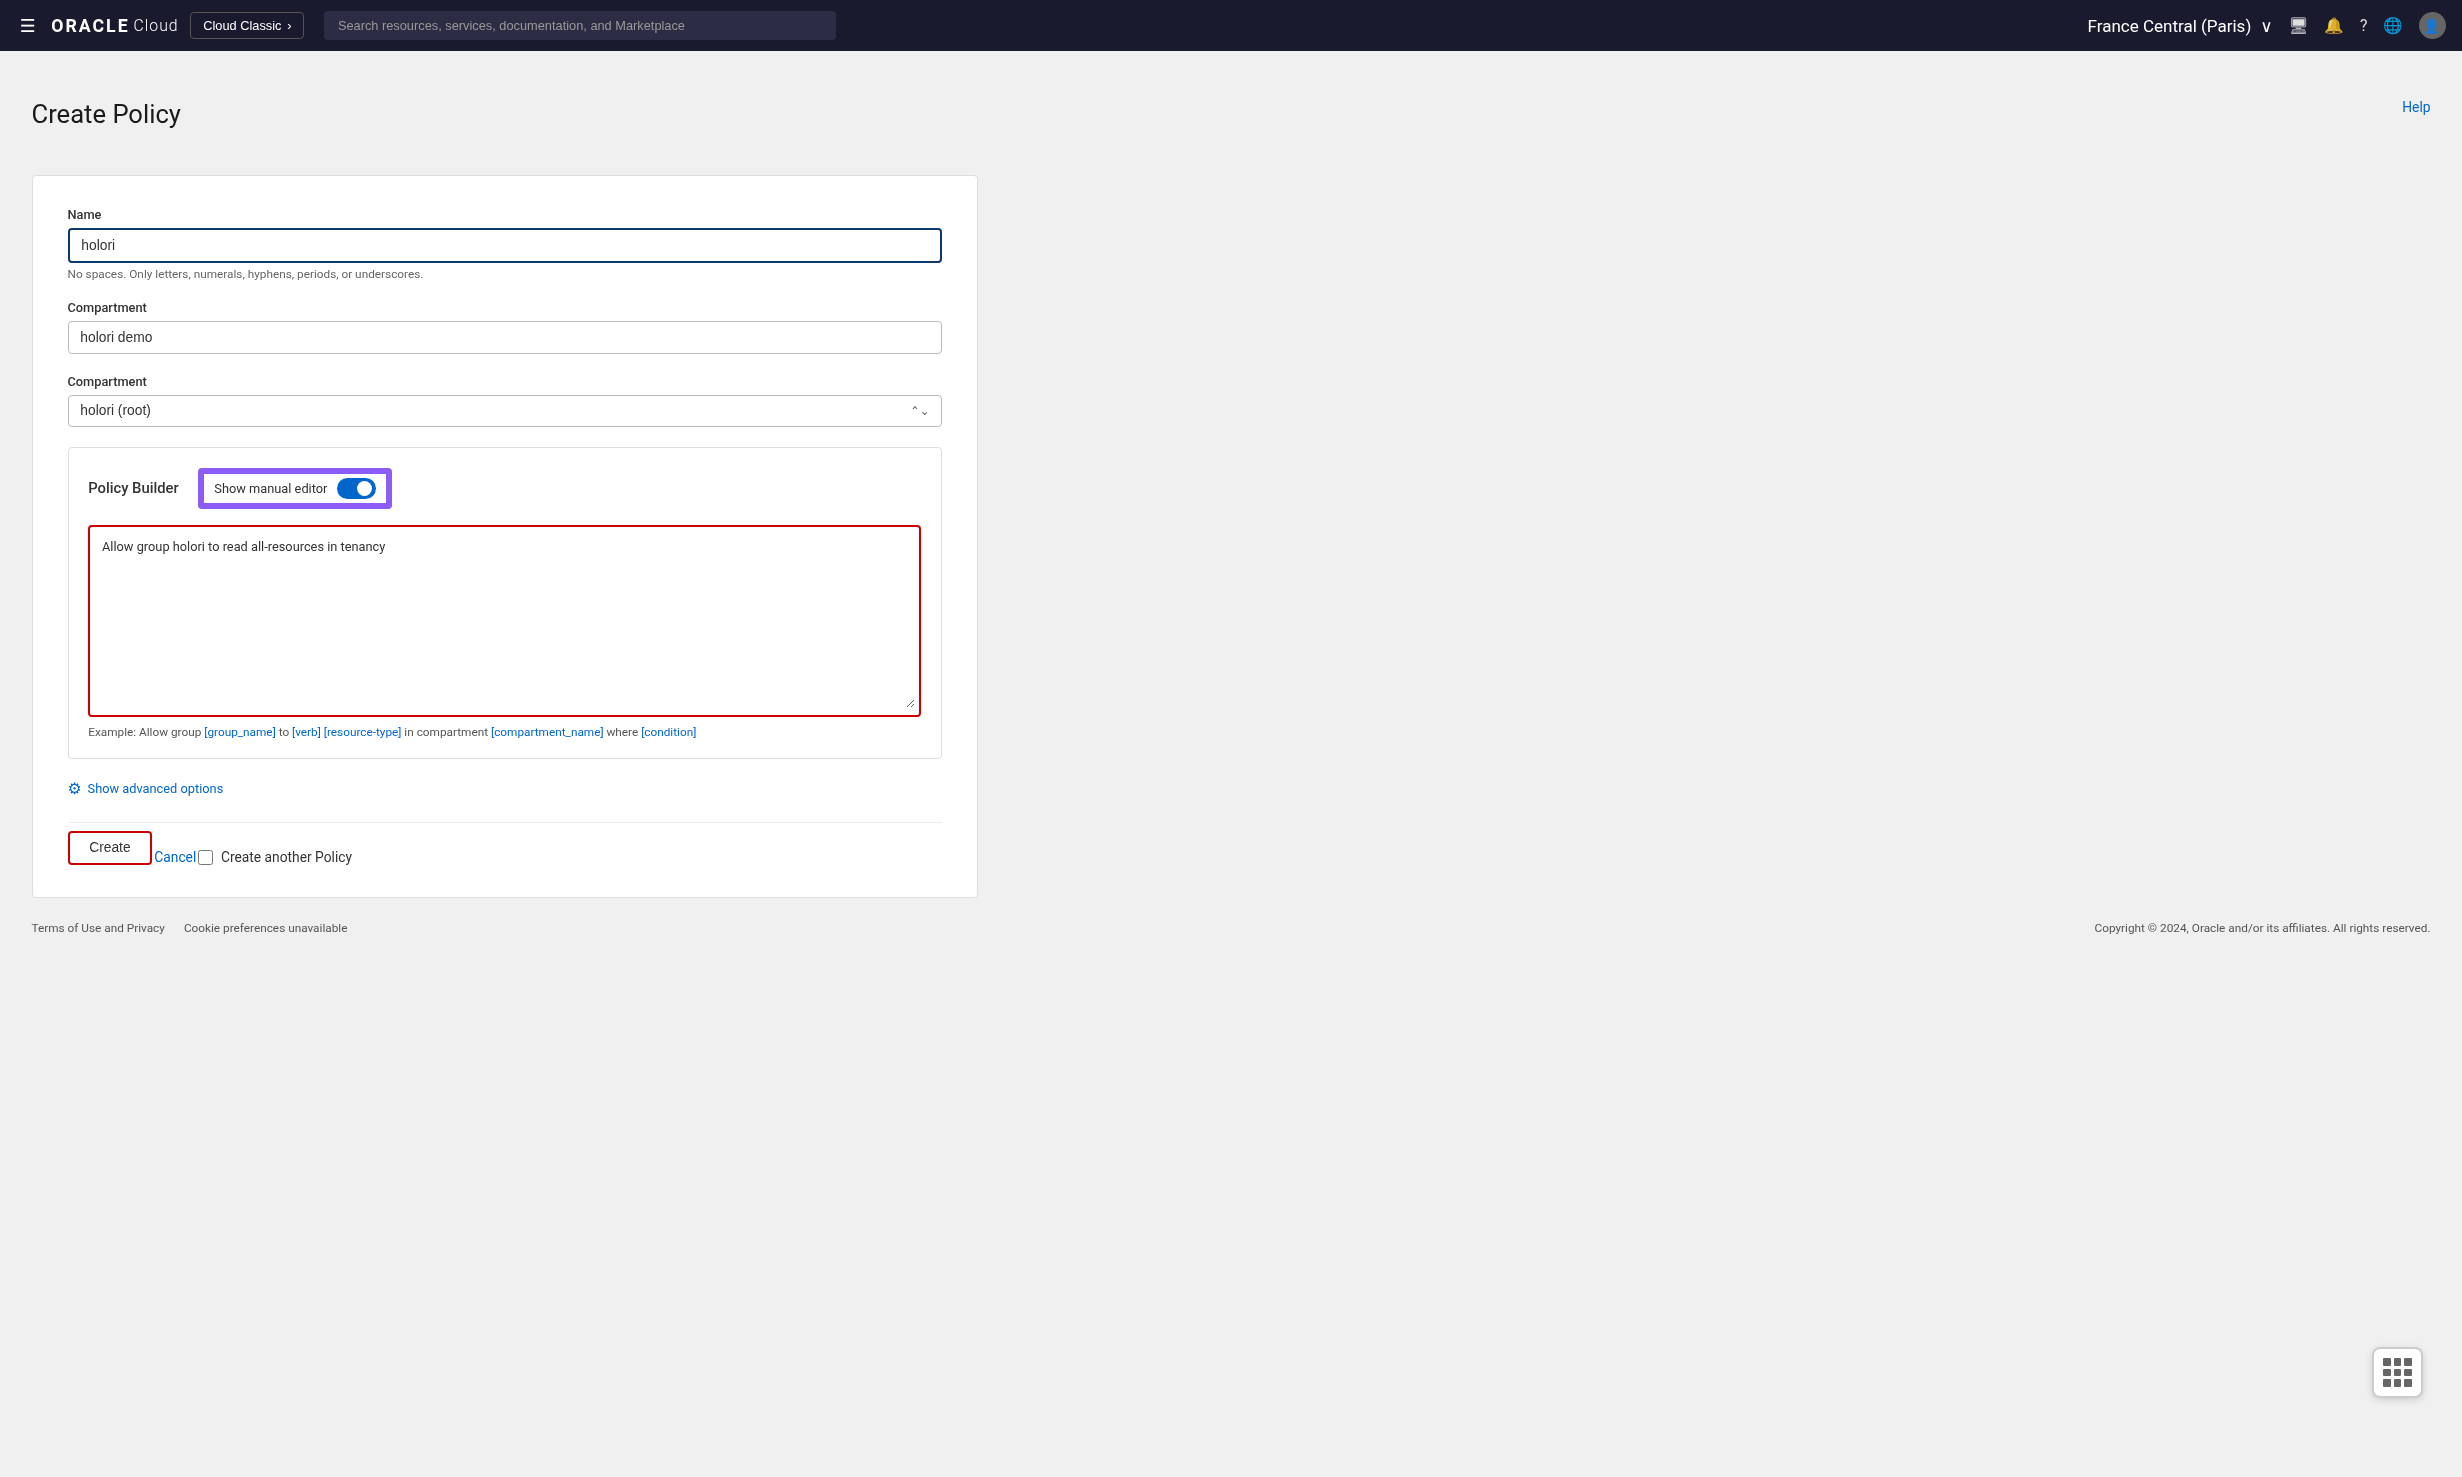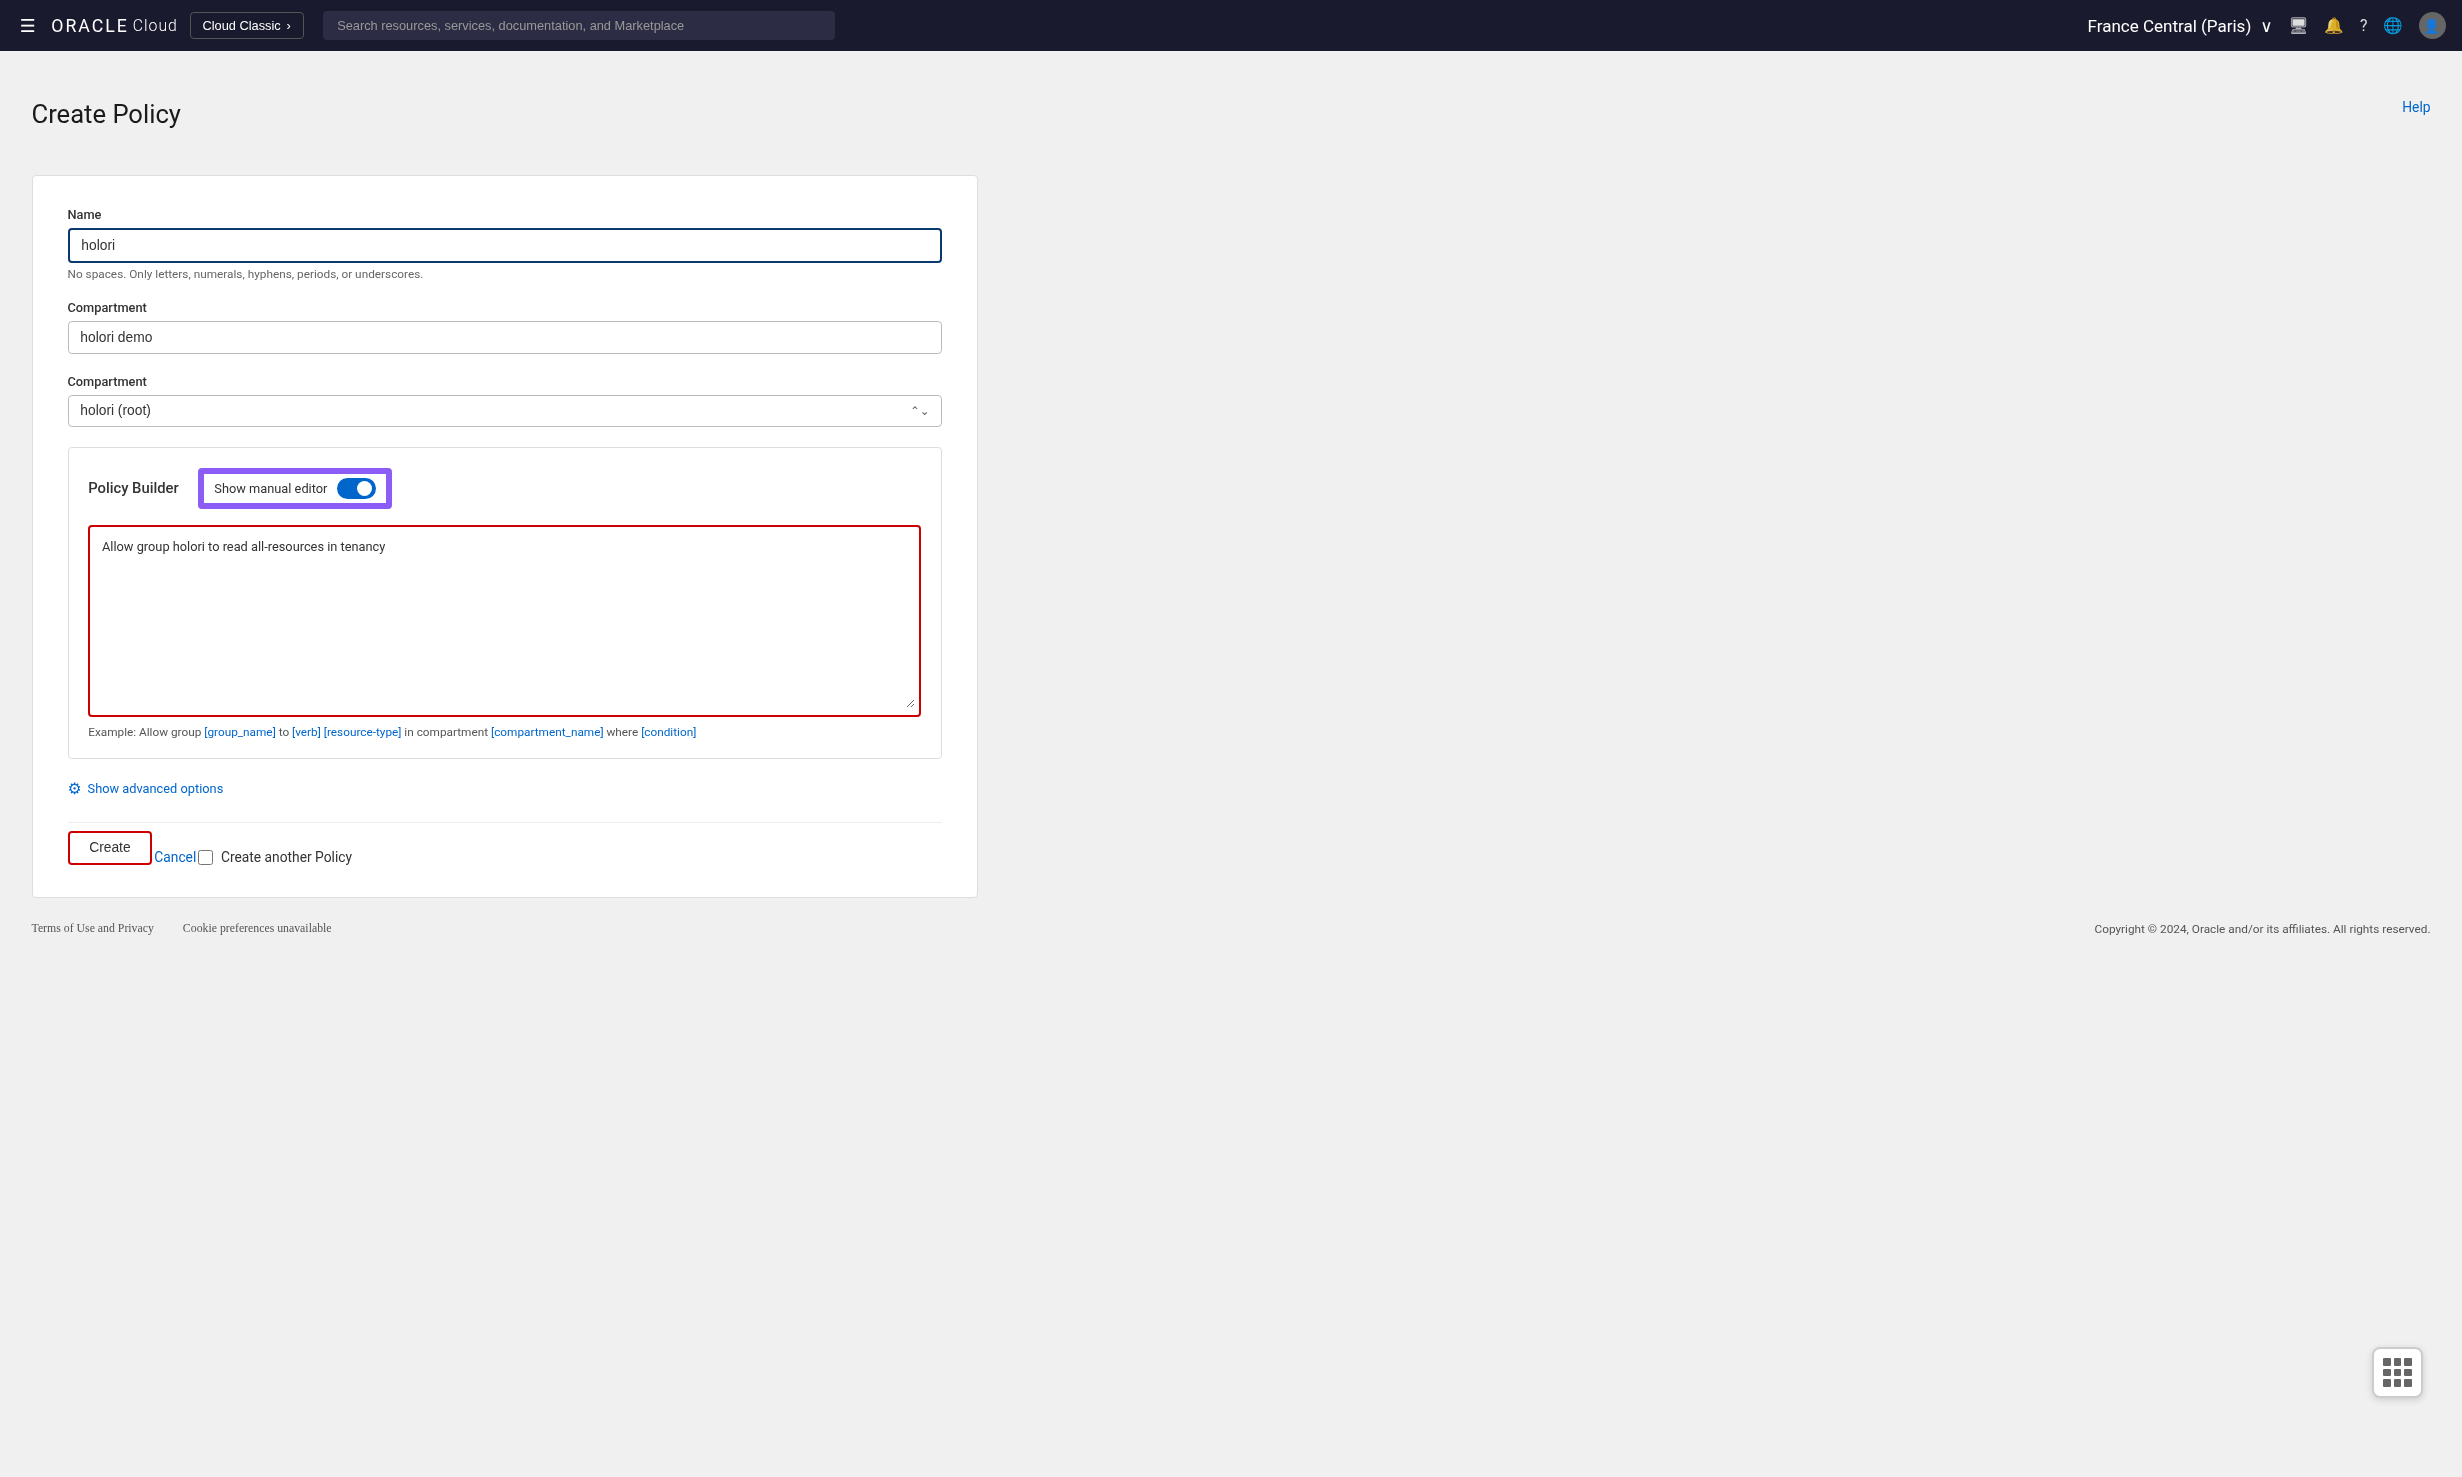--- a/index.html
+++ b/index.html
@@ -28,21 +28,21 @@
     .topnav-logo {
       display: flex;
       align-items: center;
       gap: 3.9px;
       color: #fff;
       font-size: 15.8px;
       font-weight: 300;
       letter-spacing: 1px;
     }
     .topnav-logo .oracle-text {
-      font-weight: 400;
+      font-weight: 700;
       font-size: 17.7px;
       letter-spacing: 2px;
       text-align: right;
     }
     .topnav-cloud-classic-btn {
       border: 1px solid #555;
       border-radius: 3.9px;
       color: #fff;
       background: transparent;
       padding: 4.9px 11.8px;
@@ -329,22 +329,21 @@
     .footer {
       margin-top: 23.6px;
       display: flex;
       justify-content: space-between;
       align-items: center;
       font-size: 11.8px;
       color: #555;
     }
     .footer-left {
       display: flex;
-      gap: 29px;
-      font-family: Liberation Serif, serif;
+      gap: 19px;
     }
     .footer-link {
       color: #555;
       text-decoration: none;
     }
 
     
     .floating-help {
       position: fixed;
       bottom: 79px;

